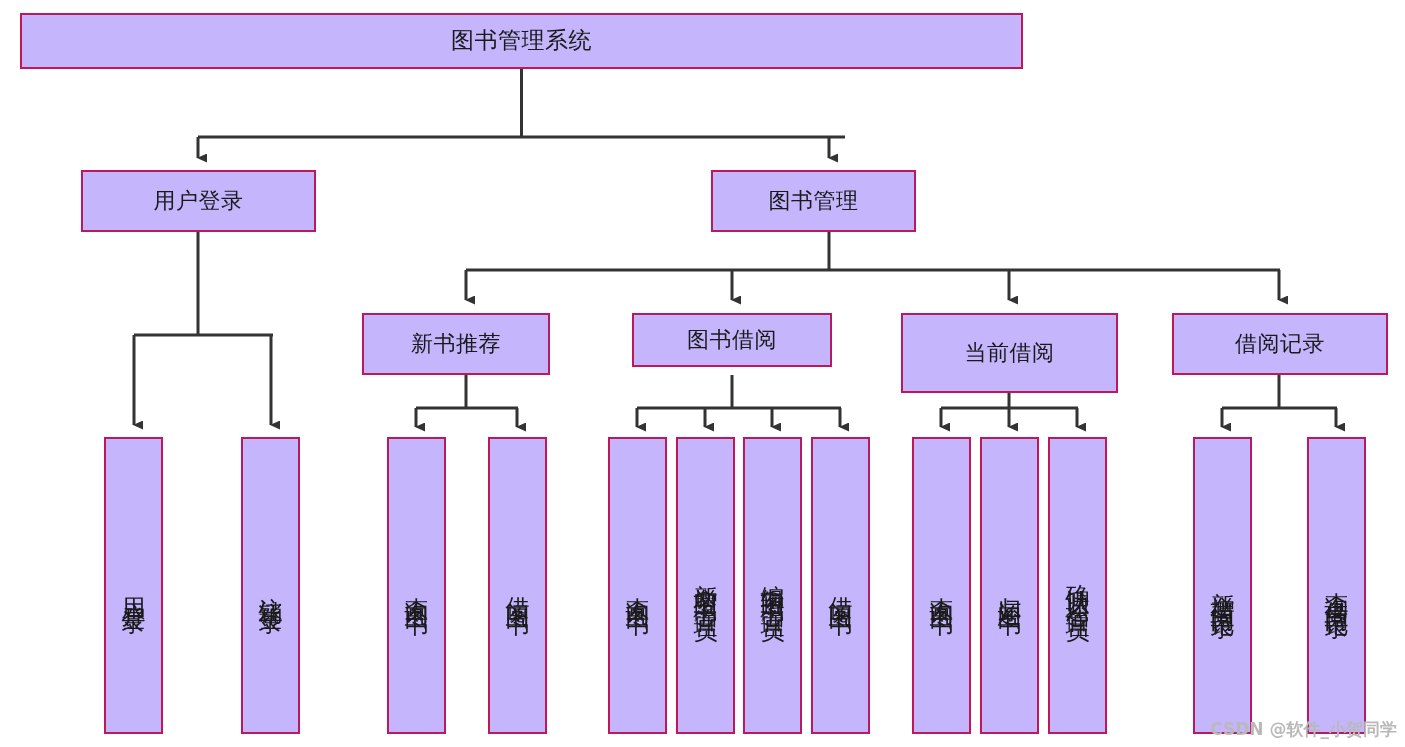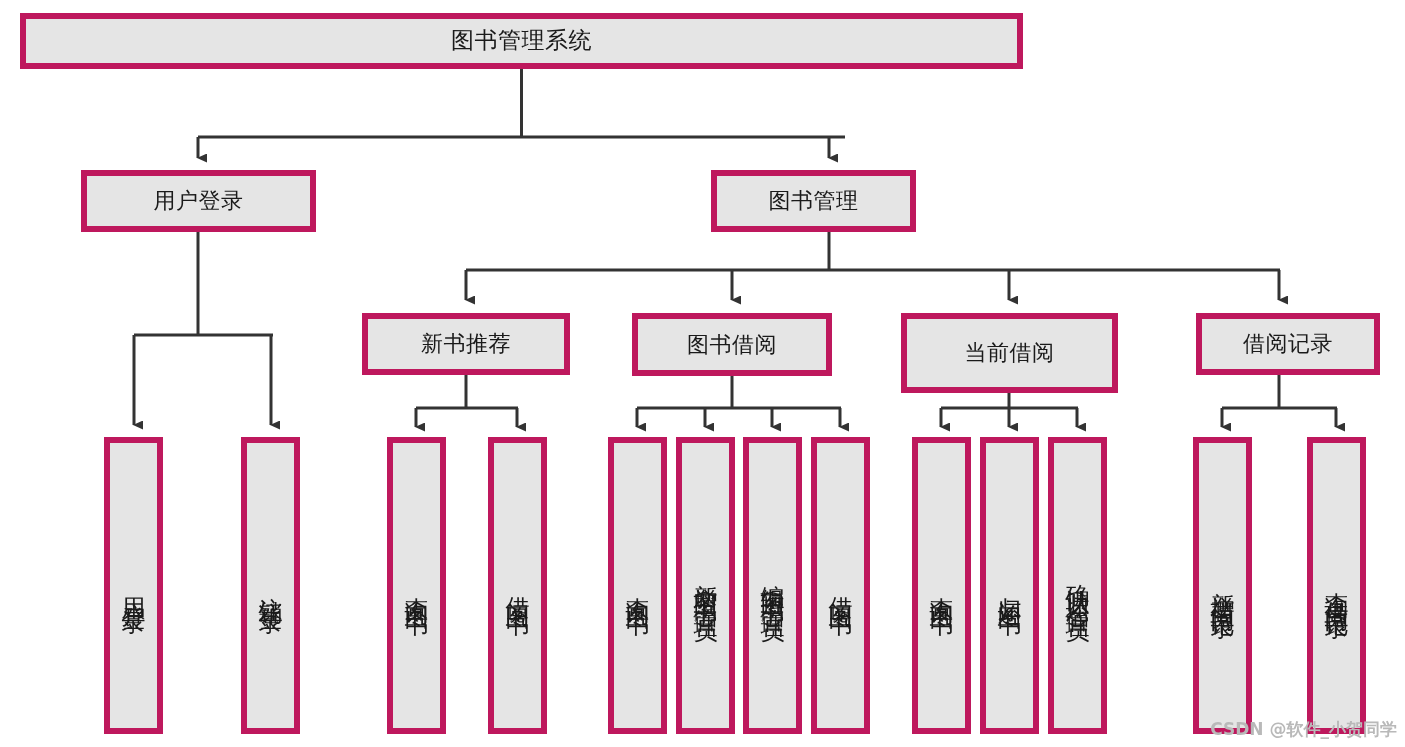--- a/index.html
+++ b/index.html
@@ -22,22 +22,22 @@
     position: absolute;
     left: 0;
     top: 0;
     width: 1405px;
     height: 747px;
     pointer-events: none;
   }
   .node {
     position: absolute;
     box-sizing: border-box;
-    background: #e5e5e5;
-    border: 6px solid #be185d;
+    background: #c4b5fd;
+    border: 2px solid #be185d;
     display: flex;
     align-items: center;
     justify-content: center;
     z-index: 2;
   }
   .node-label {
     color: #1a1a1a;
     line-height: 1.18;
     text-align: center;
     white-space: pre;
@@ -134,30 +134,30 @@
     <span class="node-label">图书管理系统</span>
   </div>
 
   <div class="node node-h" style="left:81px; top:170px; width:235px; height:62px;">
     <span class="node-label">用户登录</span>
   </div>
   <div class="node node-h" style="left:711px; top:170px; width:205px; height:62px;">
     <span class="node-label">图书管理</span>
   </div>
 
-  <div class="node node-h" style="left:362px; top:313px; width:208px; height:62px;">
+  <div class="node node-h" style="left:362px; top:313px; width:188px; height:62px;">
     <span class="node-label">新书推荐</span>
   </div>
-  <div class="node node-h" style="left:632px; top:313px; width:200px; height:63px;">
+  <div class="node node-h" style="left:632px; top:313px; width:200px; height:54px;">
     <span class="node-label">图书借阅</span>
   </div>
   <div class="node node-h" style="left:901px; top:313px; width:217px; height:80px;">
     <span class="node-label">当前借阅</span>
   </div>
-  <div class="node node-h" style="left:1172px; top:313px; width:184px; height:62px;margin-left:24px;">
+  <div class="node node-h" style="left:1172px; top:313px; width:216px; height:62px;">
     <span class="node-label">借阅记录</span>
   </div>
 
   <div class="node node-v" style="left:104px; top:437px; width:59px; height:297px;">
     <span class="node-label">用户登录</span>
   </div>
   <div class="node node-v" style="left:241px; top:437px; width:59px; height:297px;">
     <span class="node-label">注销登录</span>
   </div>
 

